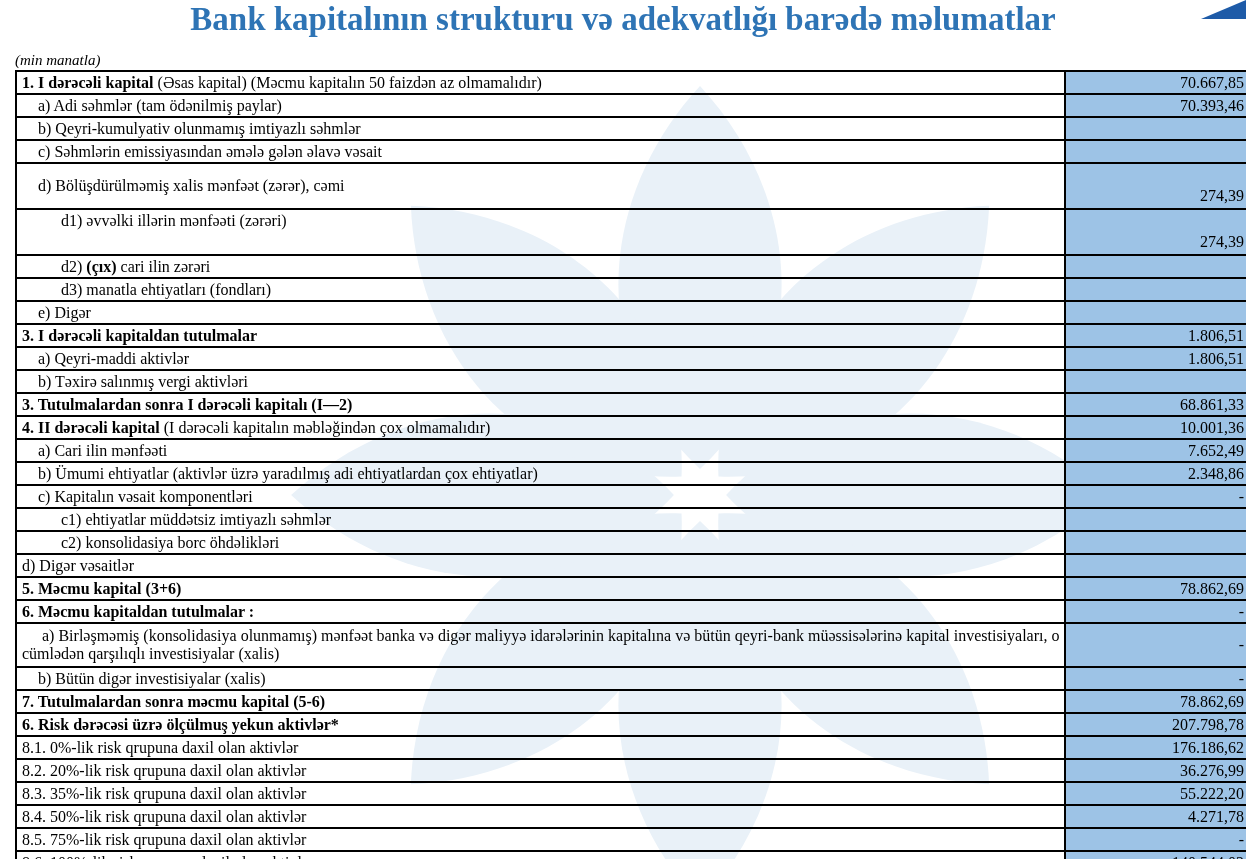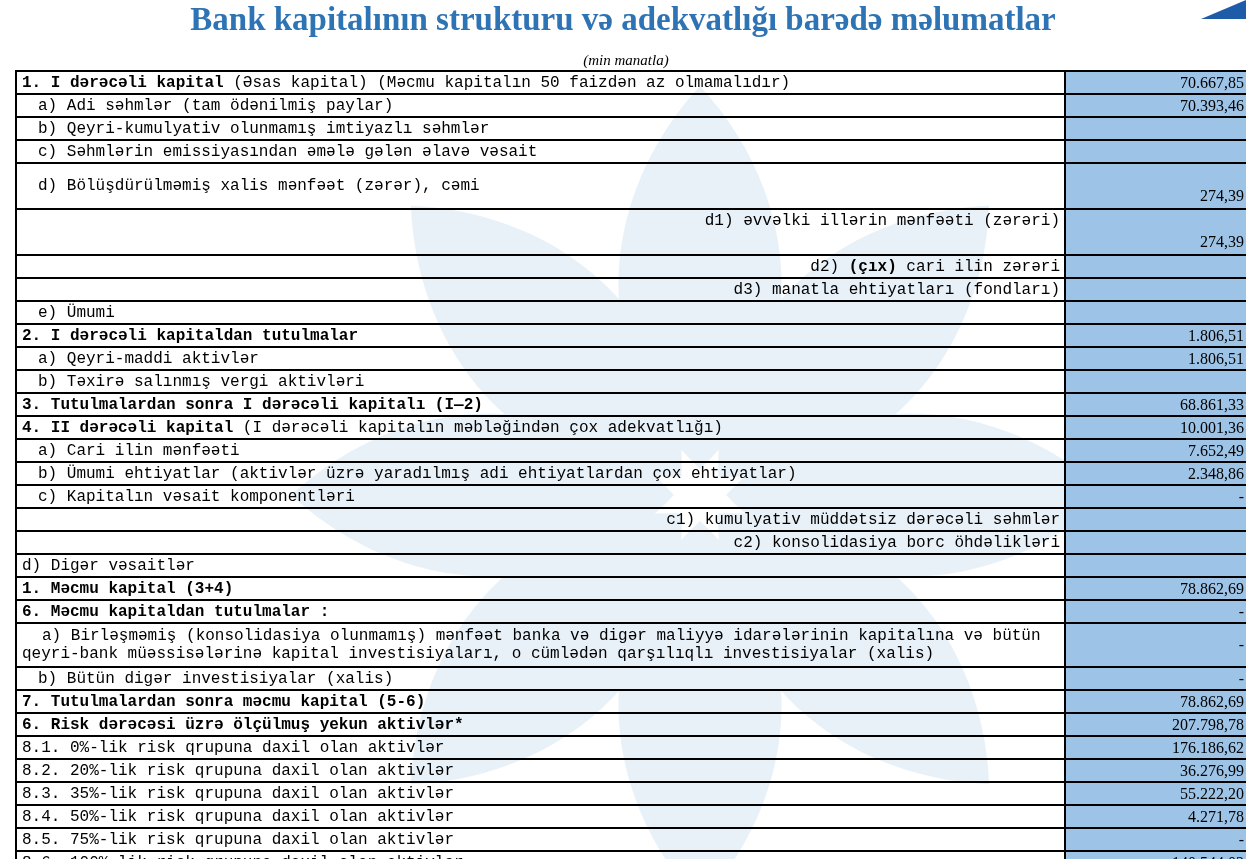--- a/index.html
+++ b/index.html
@@ -27,21 +27,21 @@
   .page-title{
     text-align:center;
     font-weight:bold;
     font-size:33px;
     color:var(--title-color);
     margin:1px 30px 0 30px;
     letter-spacing:0px;
   }
   .unit-note{
     width:1222px;margin:14px 0 1px 15px;
-    text-align:center;
+    text-align:left;
     font-style:italic;
     font-size:15px;
   }
   table.capital{
     position:relative;z-index:1;
     margin-left:15px;
     width:1222px;
     border-collapse:collapse;
     table-layout:fixed;
   }
@@ -49,36 +49,35 @@
     border:2px solid var(--border);
     font-size:16px;
     line-height:18px;
     vertical-align:middle;
     overflow:hidden;
   }
   td.label{
     width:1038px;
     background:transparent;
     padding:1px 4px 1px 11px;
-    font-family:Liberation Mono, monospace;
   }
   td.value{
     width:176px;
     background:var(--value-fill);
     text-align:right;
     padding:1px 6px 1px 2px;
   }
   tr.h-n td{height:19px;}
   tr.h-tall td{height:40px;}
   tr.h-auto td{height:auto;}
   tr.lt td.label{vertical-align:top;padding-top:2px;}
   tr.vb td.value{vertical-align:bottom;padding-bottom:3px;}
   td.label.ind-0{padding-left:5px;}
   td.label.ind-1{padding-left:21px;}
-  td.label.ind-2{padding-left:44px;text-align:right;}
+  td.label.ind-2{padding-left:44px;}
   td.label.hang{padding-left:5px;text-indent:20px;padding-top:3px;padding-bottom:3px;}
   td.label.hang span{text-indent:0;}
   .b{font-weight:bold;}
 </style>
 </head>
 <body>
 
 <svg class="watermark" viewBox="-50 -50 100 100" aria-hidden="true">
   <g fill="var(--watermark)">
     <g id="wm-petals">
@@ -131,69 +130,69 @@
       </tr>
       <tr class="h-n">
         <td class="label ind-2"><span>d2) </span><span class="b">(çıx)</span><span> cari ilin zərəri</span></td>
         <td class="value"></td>
       </tr>
       <tr class="h-n">
         <td class="label ind-2"><span>d3) manatla ehtiyatları (fondları)</span></td>
         <td class="value"></td>
       </tr>
       <tr class="h-n">
-        <td class="label ind-1"><span>e) Ümumi</span></td>
-        <td class="value"></td>
-      </tr>
-      <tr class="h-n">
-        <td class="label ind-0"><span class="b">2. I dərəcəli kapitaldan  tutulmalar</span></td>
+        <td class="label ind-1"><span>e) Digər</span></td>
+        <td class="value"></td>
+      </tr>
+      <tr class="h-n">
+        <td class="label ind-0"><span class="b">3. I dərəcəli kapitaldan  tutulmalar</span></td>
         <td class="value">1.806,51</td>
       </tr>
       <tr class="h-n">
         <td class="label ind-1"><span>a) Qeyri-maddi aktivlər</span></td>
         <td class="value">1.806,51</td>
       </tr>
       <tr class="h-n">
         <td class="label ind-1"><span>b) Təxirə salınmış vergi aktivləri</span></td>
         <td class="value"></td>
       </tr>
       <tr class="h-n">
         <td class="label ind-0"><span class="b">3. Tutulmalardan  sonra I dərəcəli kapitalı (I—2)</span></td>
         <td class="value">68.861,33</td>
       </tr>
       <tr class="h-n">
-        <td class="label ind-0"><span class="b">4. II dərəcəli  kapital</span><span> (I dərəcəli  kapitalın  məbləğindən çox adekvatlığı)</span></td>
+        <td class="label ind-0"><span class="b">4. II dərəcəli  kapital</span><span> (I dərəcəli  kapitalın  məbləğindən çox olmamalıdır)</span></td>
         <td class="value">10.001,36</td>
       </tr>
       <tr class="h-n">
         <td class="label ind-1"><span>a) Cari ilin mənfəəti</span></td>
         <td class="value">7.652,49</td>
       </tr>
       <tr class="h-n">
         <td class="label ind-1"><span>b) Ümumi ehtiyatlar (aktivlər üzrə yaradılmış adi ehtiyatlardan çox ehtiyatlar)</span></td>
         <td class="value">2.348,86</td>
       </tr>
       <tr class="h-n">
         <td class="label ind-1"><span>c)  Kapitalın vəsait komponentləri</span></td>
         <td class="value">-</td>
       </tr>
       <tr class="h-n">
-        <td class="label ind-2"><span>c1) kumulyativ müddətsiz dərəcəli səhmlər</span></td>
+        <td class="label ind-2"><span>c1) ehtiyatlar müddətsiz imtiyazlı səhmlər</span></td>
         <td class="value"></td>
       </tr>
       <tr class="h-n">
         <td class="label ind-2"><span>c2) konsolidasiya borc öhdəlikləri</span></td>
         <td class="value"></td>
       </tr>
       <tr class="h-n">
         <td class="label ind-0"><span>d) Digər vəsaitlər</span></td>
         <td class="value"></td>
       </tr>
       <tr class="h-n">
-        <td class="label ind-0"><span class="b">1. Məcmu kapital (3+4)</span></td>
+        <td class="label ind-0"><span class="b">5. Məcmu kapital (3+6)</span></td>
         <td class="value">78.862,69</td>
       </tr>
       <tr class="h-n">
         <td class="label ind-0"><span class="b">6. Məcmu kapitaldan tutulmalar :</span></td>
         <td class="value">-</td>
       </tr>
       <tr class="h-auto">
         <td class="label ind-0 hang"><span>a)   Birləşməmiş (konsolidasiya olunmamış) mənfəət banka və digər maliyyə idarələrinin kapitalına və bütün qeyri-bank müəssisələrinə kapital investisiyaları, o cümlədən qarşılıqlı investisiyalar (xalis)</span></td>
         <td class="value">-</td>
       </tr>

